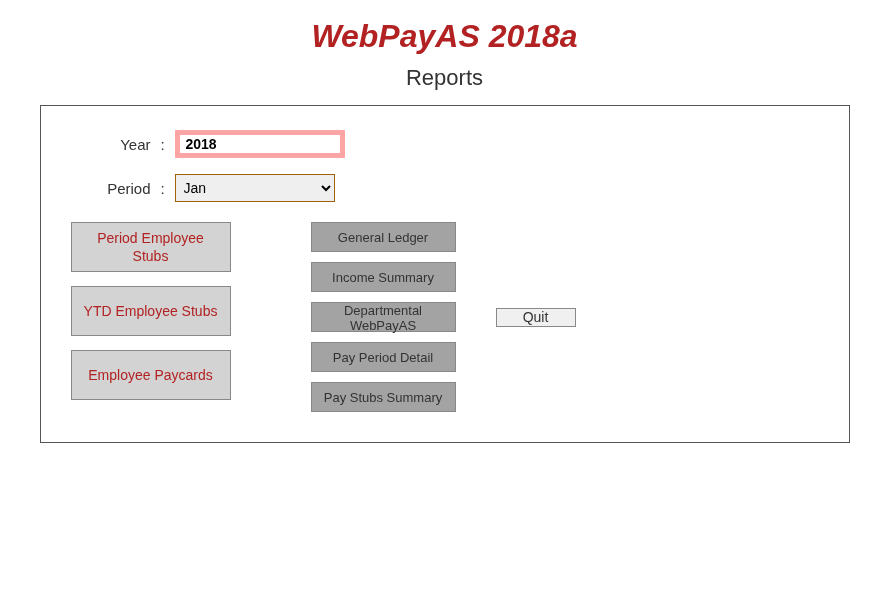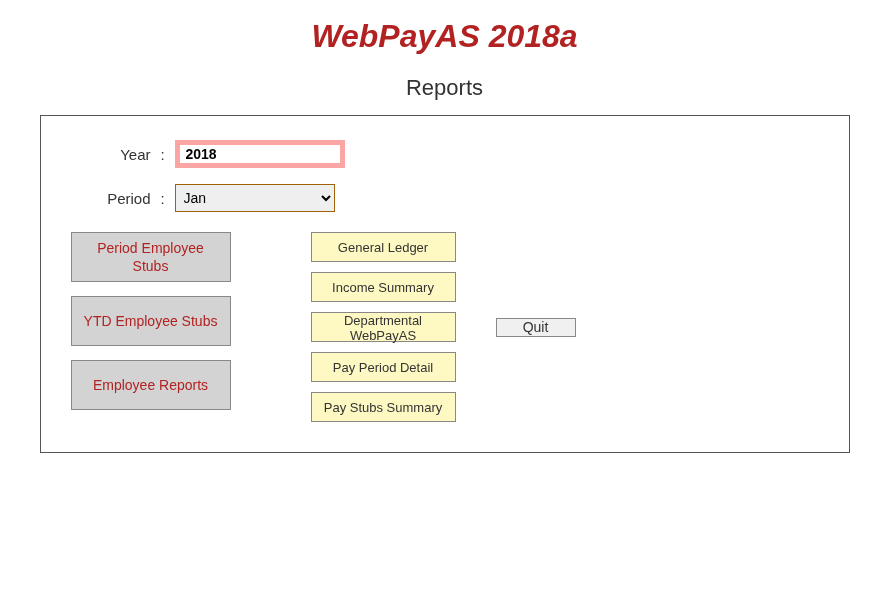--- a/index.html
+++ b/index.html
@@ -21,21 +21,21 @@
     .app-title {
       margin-top: 18px;
       font-size: 32px;
       font-weight: bold;
       font-style: italic;
       color: #b22222;
       text-align: center;
     }
 
     .page-title {
-      margin-top: 20px;
+      margin-top: 10px;
       font-size: 22px;
       color: #333;
       text-align: right;
     }
 
     .main-container {
       margin-top: 14px;
       border: 1px solid #555;
       width: 810px;
       padding: 24px 30px 30px 30px;
@@ -113,21 +113,21 @@
       font-weight: normal;
       cursor: pointer;
       text-align: center;
       padding: 4px 8px;
       line-height: 1.3;
     }
 
     .btn-right {
       width: 145px;
       height: 30px;
-      background: #fef9c3;
+      background: #a3a3a3;
       border: 1px solid #888;
       color: #333;
       font-size: 13px;
       cursor: pointer;
       text-align: center;
     }
 
     .quit-btn {
       width: 80px;
       height: 19px;
@@ -175,21 +175,21 @@
       <option>Oct</option>
       <option>Nov</option>
       <option>Dec</option>
     </select>
   </div>
 
   <div class="buttons-section">
     <div class="left-buttons">
       <button class="btn-left">Period Employee<br>Stubs</button>
       <button class="btn-left">YTD Employee Stubs</button>
-      <button class="btn-left">Employee Reports</button>
+      <button class="btn-left">Employee Paycards</button>
     </div>
 
     <div class="right-and-quit">
       <div class="right-buttons">
         <button class="btn-right">General Ledger</button>
         <button class="btn-right">Income Summary</button>
         <button class="btn-right">Departmental WebPayAS</button>
         <button class="btn-right">Pay Period Detail</button>
         <button class="btn-right">Pay Stubs Summary</button>
       </div>

